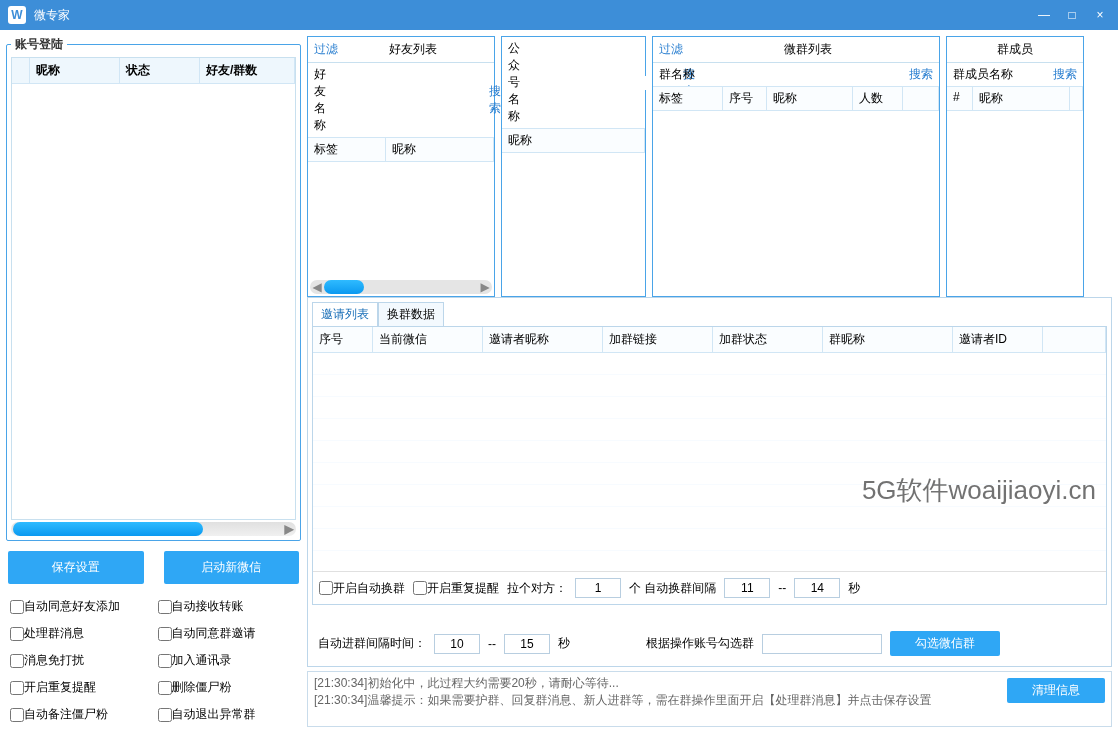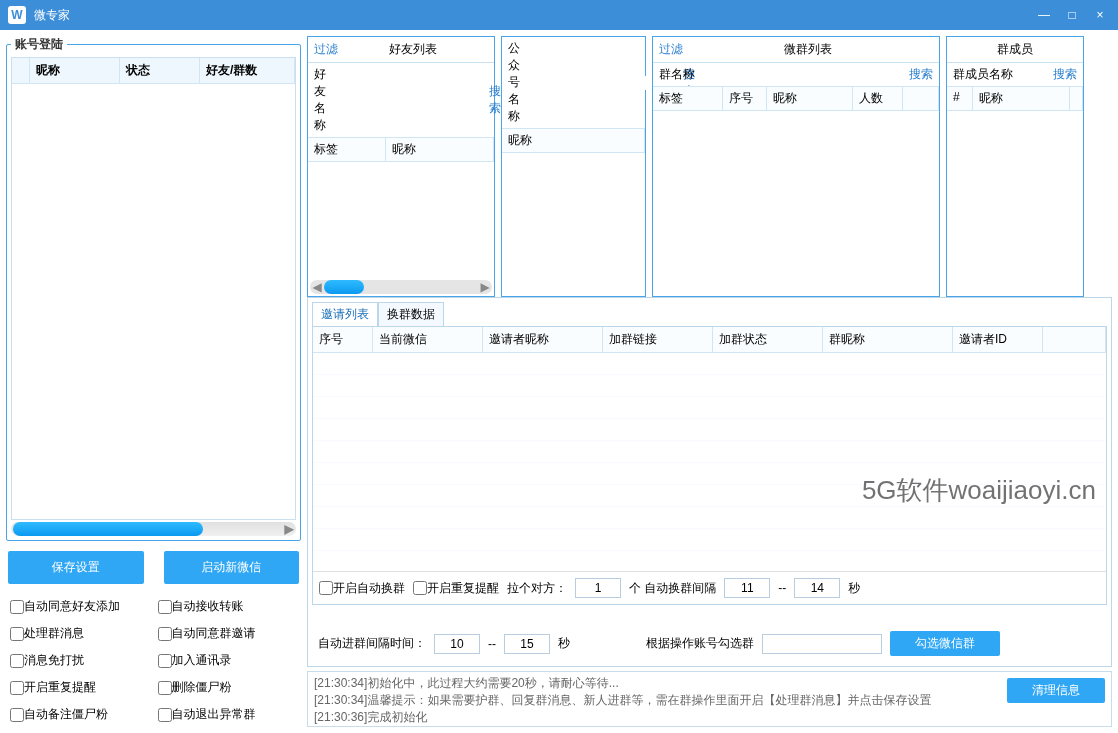--- a/index.html
+++ b/index.html
@@ -282,17 +282,16 @@
         <span style="width:60px"></span>
         <span>根据操作账号勾选群</span>
         <input class="txtbox" style="">
         <button class="bluebtn sm">勾选微信群</button>
       </div>
     </div>
 
     <div class="logbox">
       <div>[21:30:34]初始化中，此过程大约需要20秒，请耐心等待...</div>
       <div>[21:30:34]温馨提示：如果需要护群、回复群消息、新人进群等，需在群操作里面开启【处理群消息】并点击保存设置</div>
-      <div>[21:30:36]完成初始化</div>
       <button class="bluebtn sm cleanbtn">清理信息</button>
     </div>
   </div>
 </div>
 
 </body></html>

